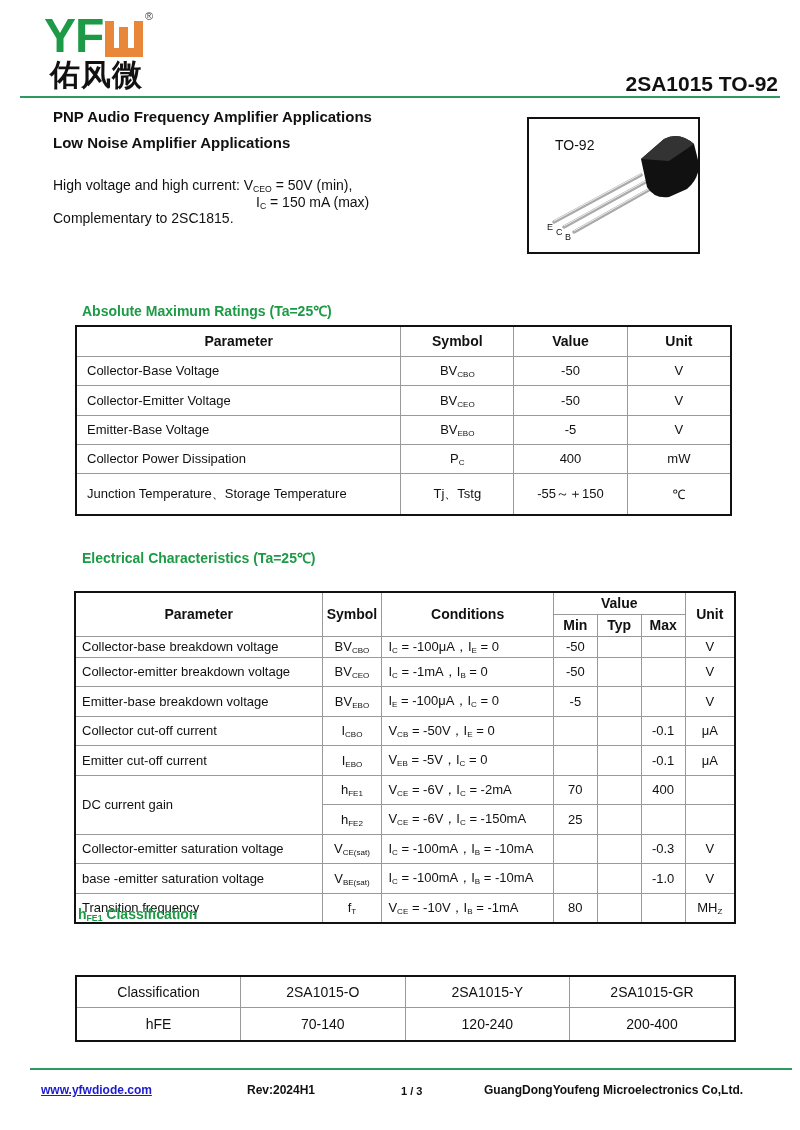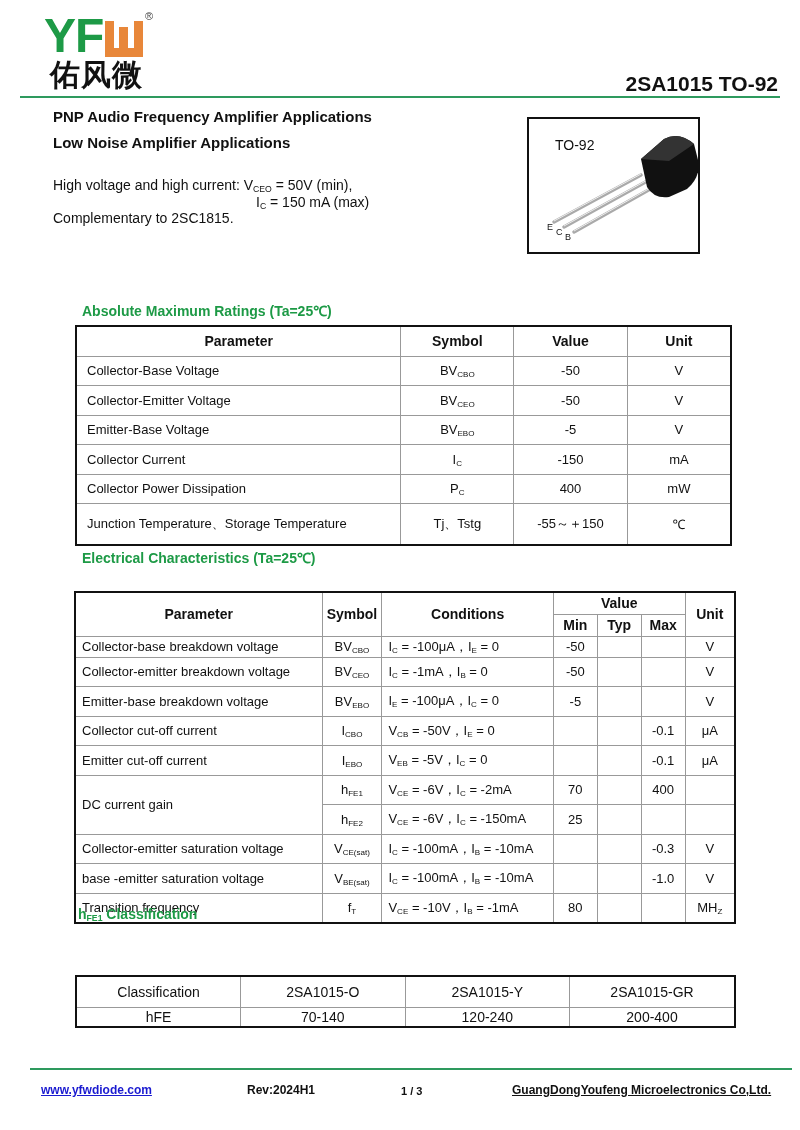--- a/index.html
+++ b/index.html
@@ -103,26 +103,20 @@
     <td><span>BV</span><sub>CEO</sub></td>
     <td>-50</td>
     <td>V</td>
   </tr>
   <tr style="height:29px;">
     <td class="l">Emitter-Base Voltage</td>
     <td><span>BV</span><sub>EBO</sub></td>
     <td>-5</td>
     <td>V</td>
   </tr>
-  <tr style="height:30px;">
-    <td class="l">Collector Current</td>
-    <td><span>I</span><sub>C</sub></td>
-    <td>-150</td>
-    <td>mA</td>
-  </tr>
   <tr style="height:29px;">
     <td class="l">Collector Power Dissipation</td>
     <td><span>P</span><sub>C</sub></td>
     <td>400</td>
     <td>mW</td>
   </tr>
   <tr style="height:42px;">
     <td class="l">Junction Temperature、Storage Temperature</td>
     <td>Tj、Tstg</td>
     <td>-55～＋150</td>
@@ -257,26 +251,26 @@
       <col style="width:165px">
       <col style="width:166px">
     </colgroup>
   <tbody>
       <tr style="height:31px;">
     <td>Classification</td>
     <td>2SA1015-O</td>
     <td>2SA1015-Y</td>
     <td>2SA1015-GR</td>
   </tr>
-  <tr style="height:20px;padding-left:14px;">
+  <tr style="height:34px;padding-left:14px;">
     <td>hFE</td>
     <td>70-140</td>
     <td>120-240</td>
     <td>200-400</td>
   </tr>
 </tbody>
   </table>
 
 <div class="abs hr-green" style="top:1068px; left:30px; width:762px;"></div>
 <a class="abs footer link" style="left:41px;">www.yfwdiode.com</a>
 <div class="abs footer" style="left:247px;">Rev:2024H1</div>
 <div class="abs footer" style="left:401px; font-size:11px; top:1085px;">1 / 3</div>
-<div class="abs footer" style="left:512px;text-decoration:underline;">GuangDongYoufeng Microelectronics Co,Ltd.</div>
+<div class="abs footer" style="left:484px;">GuangDongYoufeng Microelectronics Co,Ltd.</div>
 
 </body></html>

